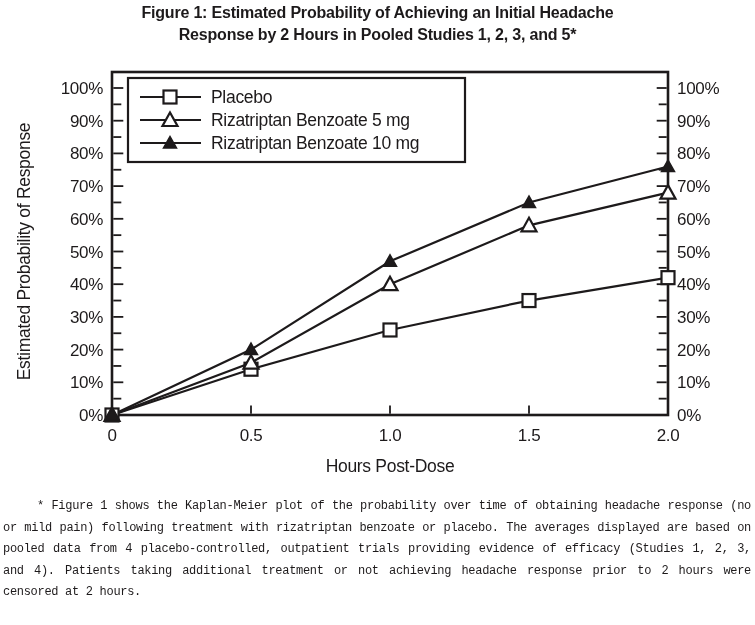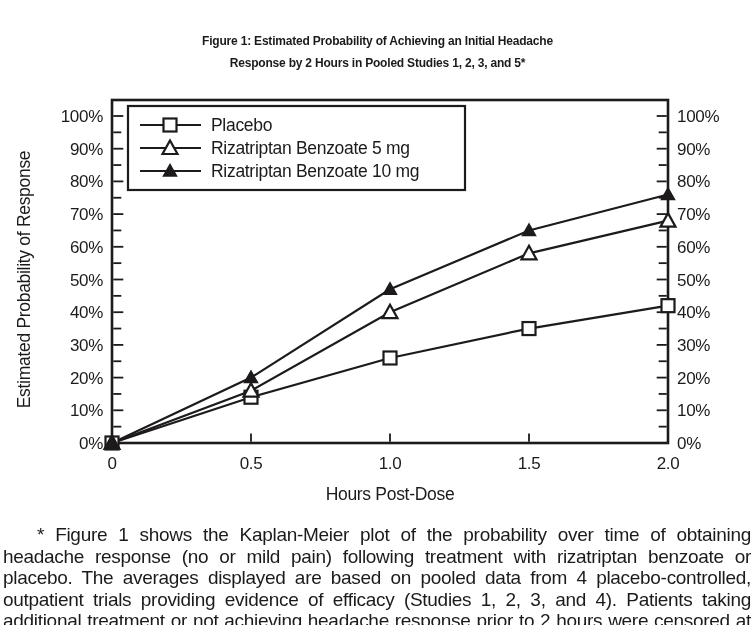--- a/index.html
+++ b/index.html
@@ -12,49 +12,50 @@
   }
   .figure-page {
     position: relative;
     width: 755px;
     height: 625px;
     background: #ffffff;
     font-family: "Liberation Sans", sans-serif;
     color: #1d1a1b;
   }
   .figure-title {
-    padding-top: 30px;
+    padding-top: 2px;
     text-align: center;
     font-weight: bold;
-    font-size: 12px;
+    font-size: 16px;
     line-height: 22px;
     letter-spacing: -0.2px;
     color: #1d1a1b;
   }
   .chart-svg {
     display: block;
     margin-top: 2px;
   }
   .chart-svg text {
     font-family: "Liberation Sans", sans-serif;
     fill: #1d1a1b;
     letter-spacing: -0.3px;
   }
   .chart-svg .tick-label { font-size: 17px; }
   .chart-svg .axis-title { font-size: 17.5px; }
   .chart-svg .legend-label { font-size: 17.5px; }
   .figure-footnote {
     margin-top: 12px;
     padding: 0 4px 0 3px;
-    font-size: 19px;
+    font-size: 12px;
     line-height: 21.5px;
     letter-spacing: -0.3px;
     text-align: justify;
     text-indent: 34px;
     color: #1d1a1b;
+    font-family: Liberation Mono, monospace;
   }
 </style>
 </head>
 <body>
 
 <div class="figure-page">
 
   <div class="figure-title">
     <div>Figure 1: Estimated Probability of Achieving an Initial Headache</div>
     <div>Response by 2 Hours in Pooled Studies 1, 2, 3, and 5*</div>

